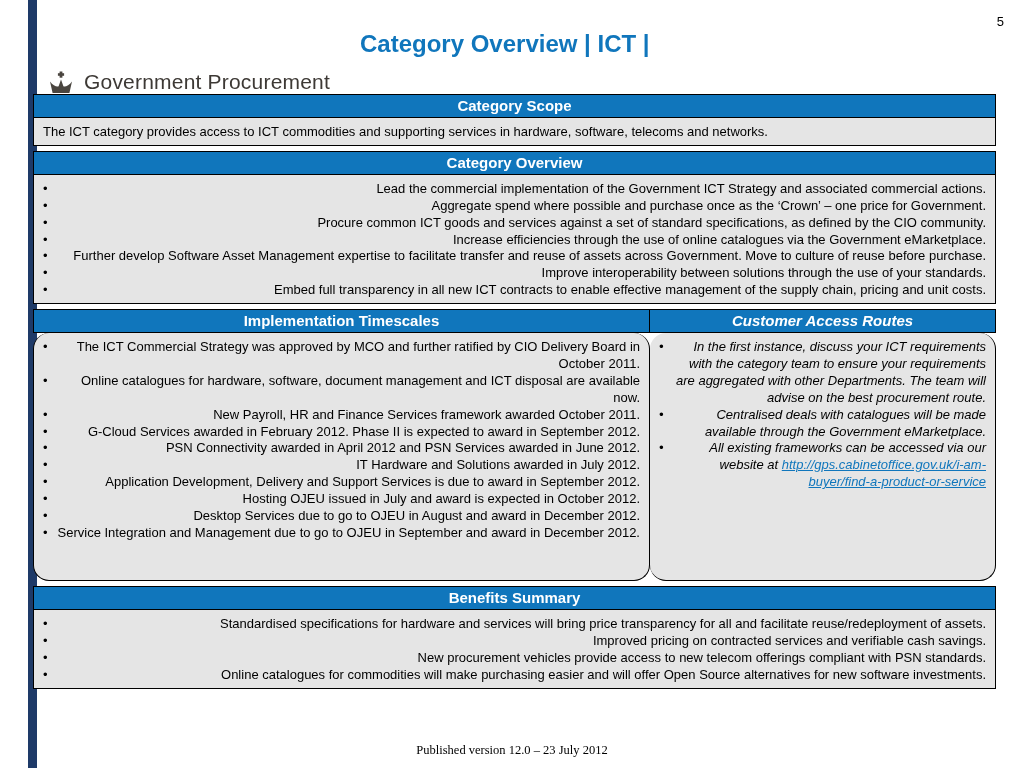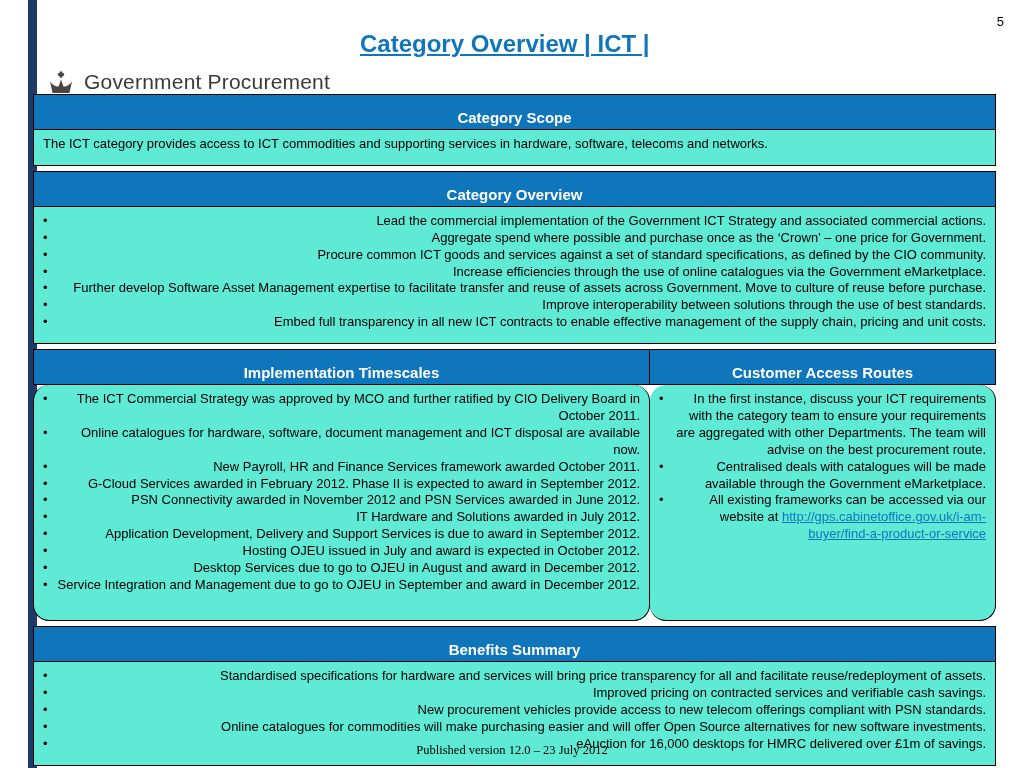--- a/index.html
+++ b/index.html
@@ -37,62 +37,61 @@
   }
   .crown { display: inline-block; width: 32px; height: 36px; }
   .logo-text { color: #3d3935; font-size: 21px; line-height: 1.12; letter-spacing: 0.2px; }
 
   .page-title {
     position: absolute;
     left: 360px; top: 30px;
     color: var(--header-bg, #1076bc);
     font-size: 24px;
     font-weight: bold;
-    text-decoration: underline;
   }
 
   .content {
     position: absolute;
     left: 33px; top: 94px;
     width: 963px;
     display: flex;
     flex-direction: column;
     gap: 5px;
   }
 
   .bar {
     background: var(--header-bg, #1076bc);
     color: #ffffff;
     font-weight: bold;
     font-size: 15px;
     text-align: center;
     border: 1px solid #000;
-    padding: 14px 0 3px;
+    padding: 2px 0 3px;
   }
   .box {
     border: 1px solid #000;
     border-top: none;
-    background: #5eead4;
-    padding: 6px 9px 12px;
+    background: #e5e5e5;
+    padding: 6px 9px 4px;
     font-size: 13px;
     line-height: 1.3;
   }
 
   ul.bullets { list-style: none; text-align: right; }
   ul.bullets li { position: relative; padding-left: 11px; }
   ul.bullets li::before { content: "\2022"; position: absolute; left: 0; }
 
   .columns {
     display: grid;
     grid-template-columns: 617px 1fr;
     min-height: 272px;
   }
   .col { display: flex; flex-direction: column; }
   .col .box { flex: 1; border-radius: 16px; }
-  .col-right .bar, .col-right .box { border-left: none; }
+  .col-right .bar, .col-right .box { border-left: none; font-style: italic; }
 
   a.link {
     color: var(--link-color, #1076bc);
     text-decoration: underline;
     overflow-wrap: anywhere;
     word-break: break-word;
   }
 
   .slide-footer {
     position: absolute;
@@ -140,36 +139,36 @@
 
     <section>
       <div class="bar">Category Overview</div>
       <div class="box">
         <ul class="bullets">
             <li>Lead the commercial implementation of the Government ICT Strategy and associated commercial actions.</li>
             <li>Aggregate spend where possible and purchase once as the ‘Crown’ – one price for Government.</li>
             <li>Procure common ICT goods and services against a set of standard specifications, as defined by the CIO community.</li>
             <li>Increase efficiencies through the use of online catalogues via the Government eMarketplace.</li>
             <li>Further develop Software Asset Management expertise to facilitate transfer and reuse of assets across Government. Move to culture of reuse before purchase.</li>
-            <li>Improve interoperability between solutions through the use of best standards.</li>
+            <li>Improve interoperability between solutions through the use of your standards.</li>
             <li>Embed full transparency in all new ICT contracts to enable effective management of the supply chain, pricing and unit costs.</li>
           </ul>
       </div>
     </section>
 
     <section class="columns">
       <div class="col col-left">
         <div class="bar">Implementation Timescales</div>
         <div class="box">
           <ul class="bullets">
               <li>The ICT Commercial Strategy was approved by MCO and further ratified by CIO Delivery Board in October 2011.</li>
               <li>Online catalogues for hardware, software, document management and ICT disposal are available now.</li>
               <li>New Payroll, HR and Finance Services framework awarded October 2011.</li>
               <li>G-Cloud Services awarded in February 2012. Phase II is expected to award in September 2012.</li>
-              <li>PSN Connectivity awarded in November 2012 and PSN Services awarded in June 2012.</li>
+              <li>PSN Connectivity awarded in April 2012 and PSN Services awarded in June 2012.</li>
               <li>IT Hardware and Solutions awarded in July 2012.</li>
               <li>Application Development, Delivery and Support Services is due to award in September 2012.</li>
               <li>Hosting OJEU issued in July and award is expected in October 2012.</li>
               <li>Desktop Services due to go to OJEU in August and award in December 2012.</li>
               <li>Service Integration and Management due to go to OJEU in September and award in December 2012.</li>
             </ul>
         </div>
       </div>
       <div class="col col-right">
         <div class="bar">Customer Access Routes</div>
@@ -184,21 +183,20 @@
     </section>
 
     <section>
       <div class="bar">Benefits Summary</div>
       <div class="box">
         <ul class="bullets">
             <li>Standardised specifications for hardware and services will bring price transparency for all and facilitate reuse/redeployment of assets.</li>
             <li>Improved pricing on contracted services and verifiable cash savings.</li>
             <li>New procurement vehicles provide access to new telecom offerings compliant with PSN standards.</li>
             <li>Online catalogues for commodities will make purchasing easier and will offer Open Source alternatives for new software investments.</li>
-            <li>eAuction for 16,000 desktops for HMRC delivered over £1m of savings.</li>
           </ul>
       </div>
     </section>
 
   </div>
 
   <div class="slide-footer">Published version 12.0 – 23 July 2012</div>
 
 </div>
 

